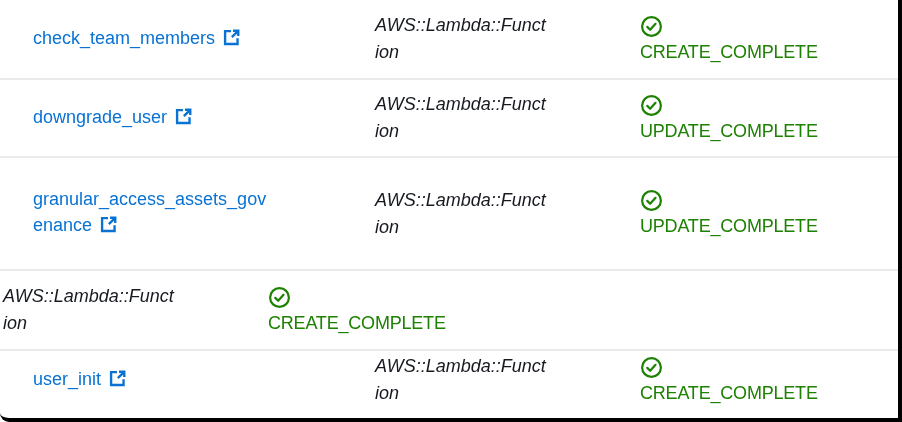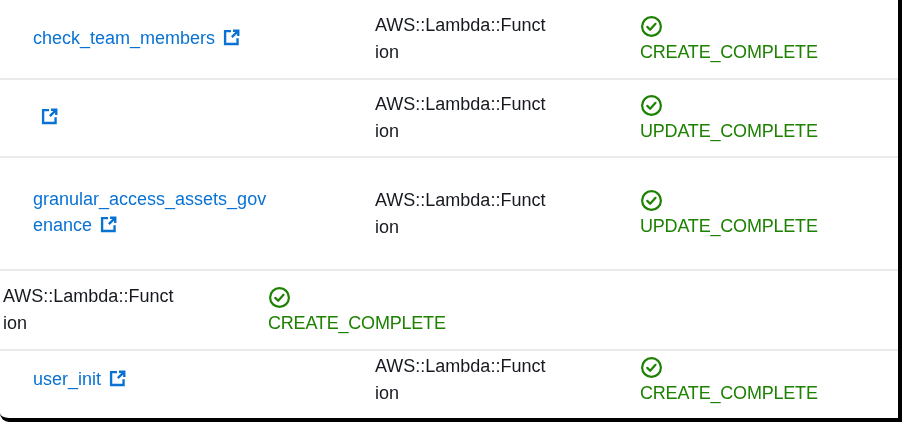--- a/index.html
+++ b/index.html
@@ -34,20 +34,21 @@
     width: 372px;
     padding-left: 33px;
     line-height: 26px;
   }
   .cell-type {
     width: 250px;
     padding-left: 3px;
     line-height: 27px;
     white-space: pre-line;
     color: #16191f;
+    font-style: italic;
   }
   .cell-status {
     flex: 1;
     padding-left: 18px;
   }
   .res-link {
     color: #0972d3;
     text-decoration: none;
     cursor: pointer;
   }
@@ -93,21 +94,21 @@
               <circle cx="12" cy="12" r="9.8" stroke="currentColor" stroke-width="2.3"></circle>
               <path d="M7.6 12.4l3 3 5.6-6.2" stroke="currentColor" stroke-width="2.3" stroke-linecap="round" stroke-linejoin="round"></path>
             </svg></span>
         <span class="status-text">CREATE_COMPLETE</span>
       </div>
     </div>
   </div>
 
   <div class="row row-2">
     <div class="cell cell-name">
-      <a class="res-link"><span class="ext-icon"><svg width="19" height="19" viewBox="0 0 16 16" fill="none">
+      <a class="res-link"><span class="link-text">downgrade_user</span><span class="ext-icon"><svg width="19" height="19" viewBox="0 0 16 16" fill="none">
               <path d="M13.1 8.6v4.9H2.6V2.6h5" stroke="currentColor" stroke-width="2"></path>
               <path d="M9.3 2.3h4.4v4.4" stroke="currentColor" stroke-width="2"></path>
               <path d="M13.4 2.6L8.3 7.7" stroke="currentColor" stroke-width="2"></path>
             </svg></span></a>
     </div>
     <div class="cell cell-type">AWS::Lambda::Funct
 ion</div>
     <div class="cell cell-status">
       <div class="status-stack">
         <span class="status-icon"><svg width="23" height="23" viewBox="0 0 24 24" fill="none">

